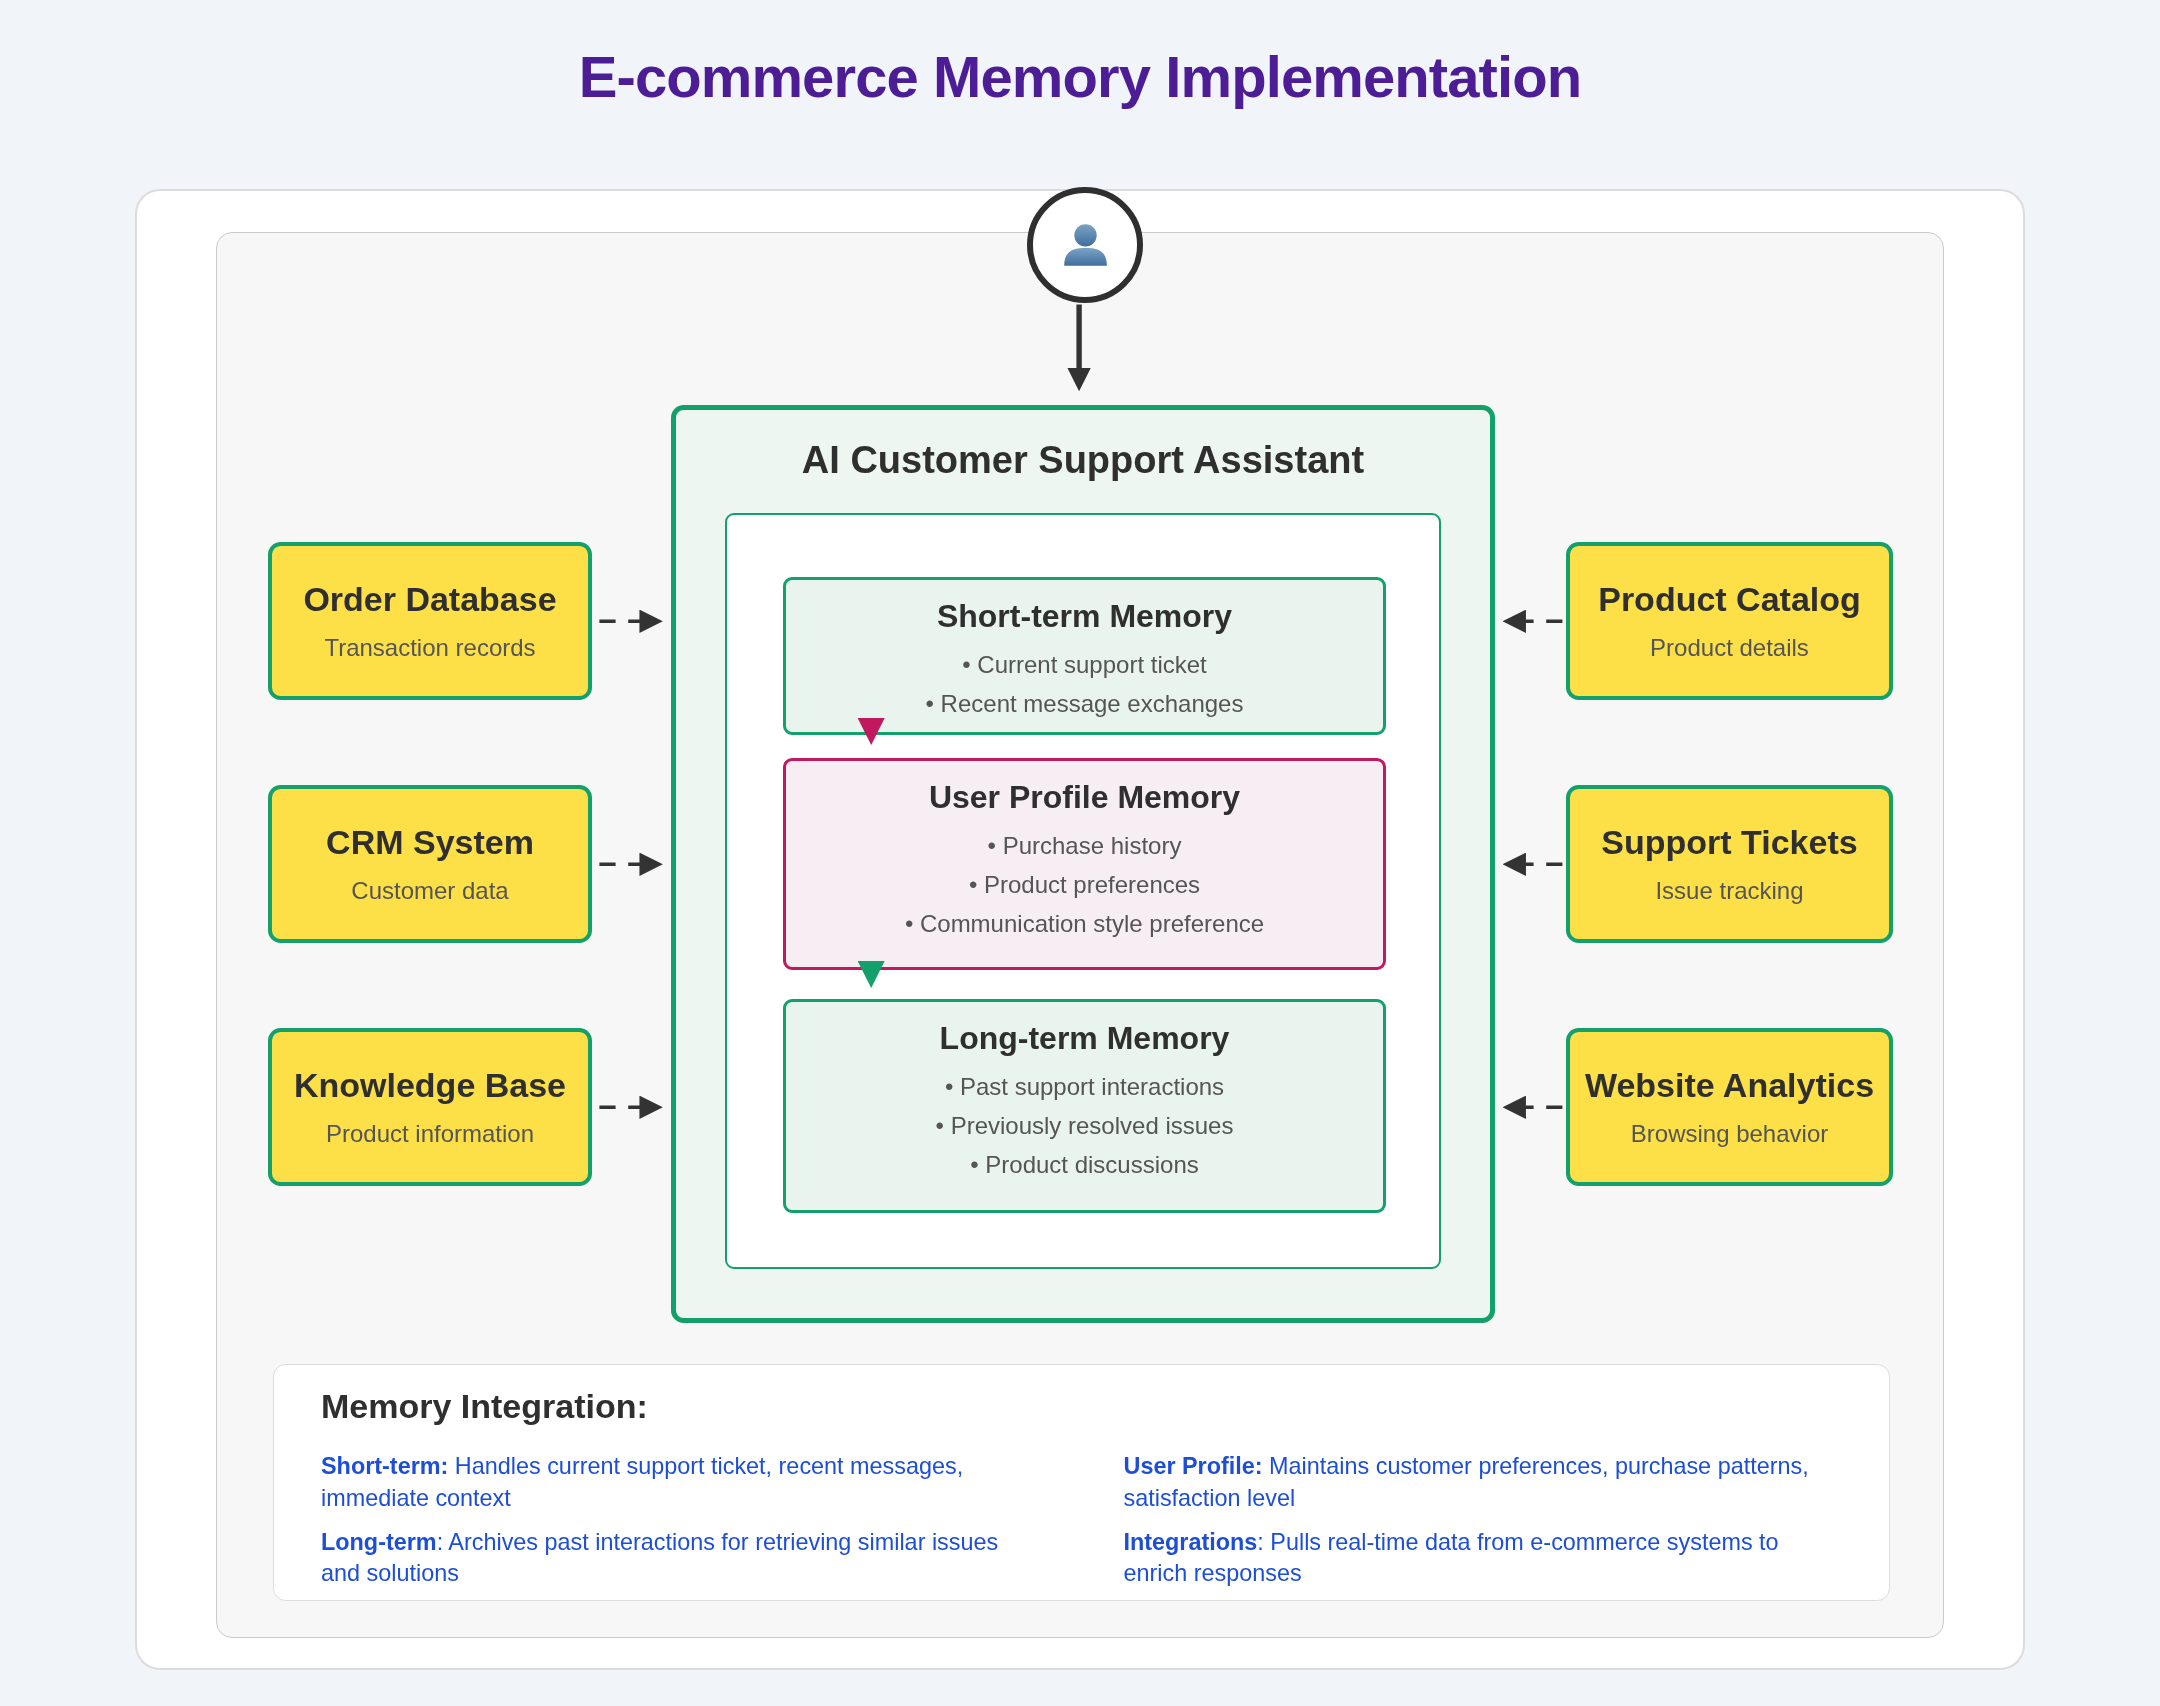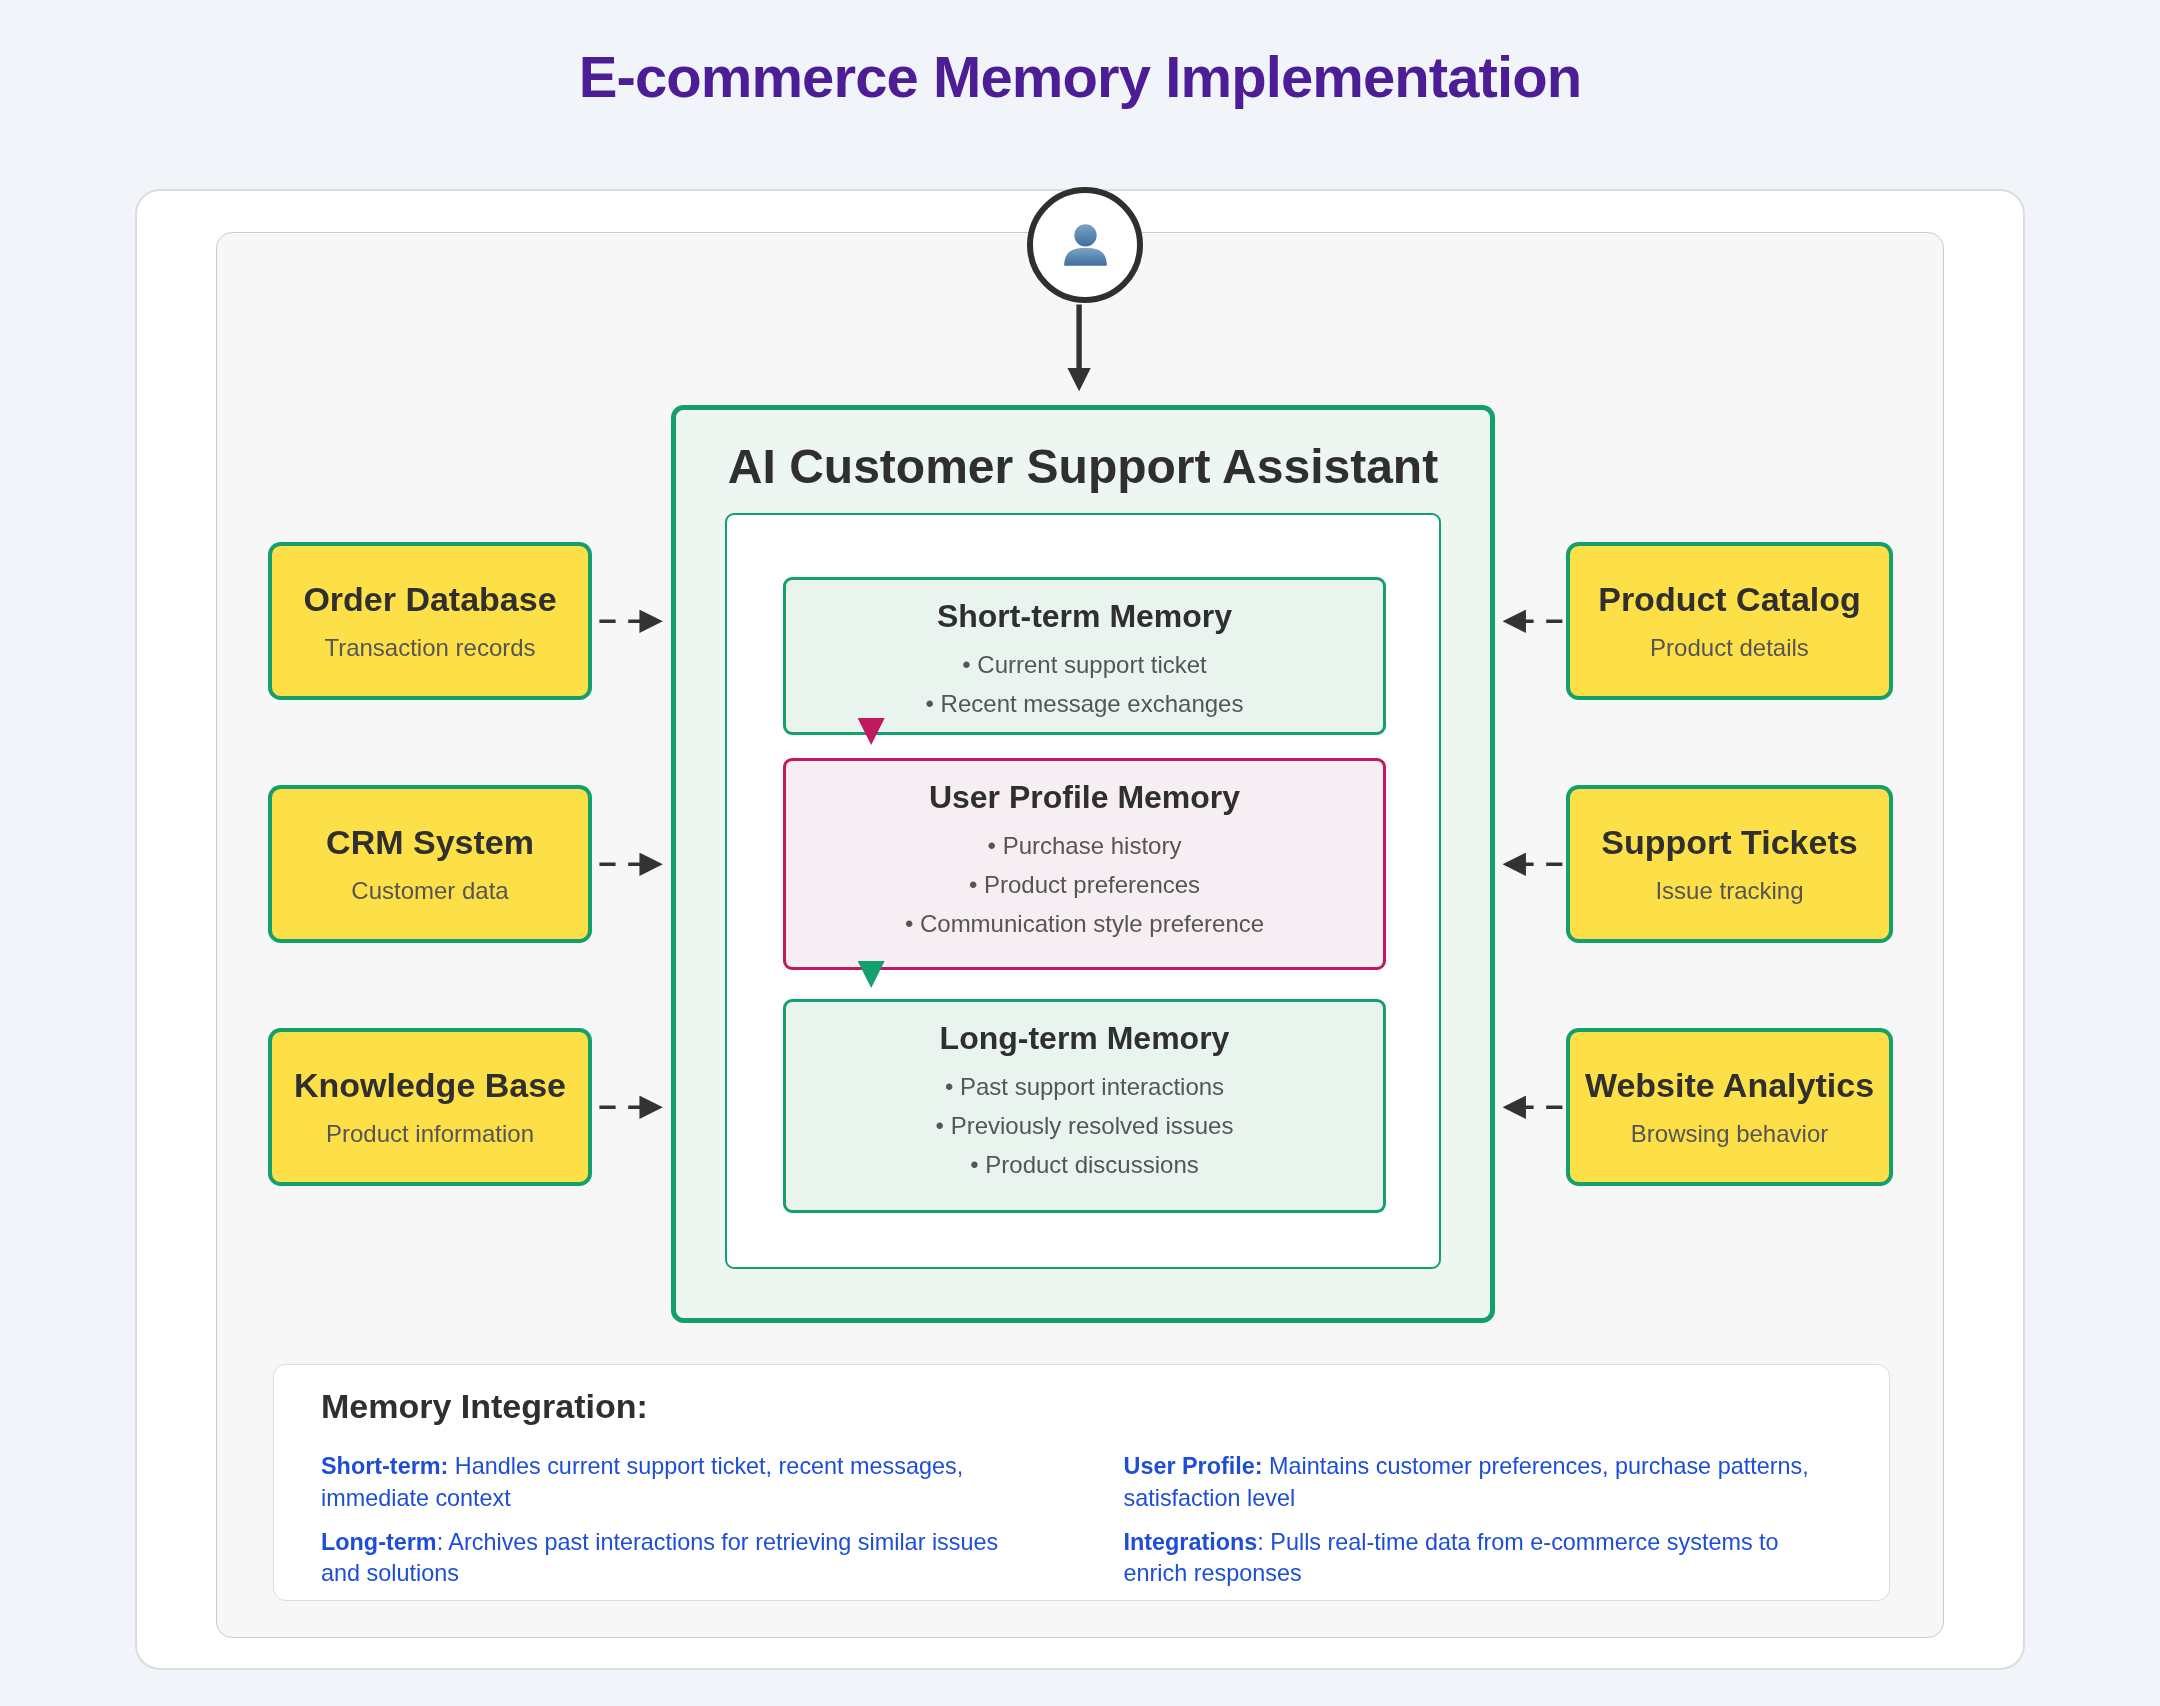--- a/index.html
+++ b/index.html
@@ -61,21 +61,21 @@
     border: 5.4px solid #14a06a;
     border-radius: 12.6px;
     box-sizing: border-box;
     z-index: 2;
   }
   .ai-title {
     position: absolute;
     left: 671px; top: 439px;
     width: 824px;
     text-align: center;
-    font-size: 48px;
+    font-size: 38px;
     font-weight: bold;
     color: #2f2f2f;
     z-index: 3;
   }
   .ai-inner {
     position: absolute;
     left: 725px; top: 513px;
     width: 716px; height: 756px;
     background: #ffffff;
     border: 2.7px solid #14a06a;

